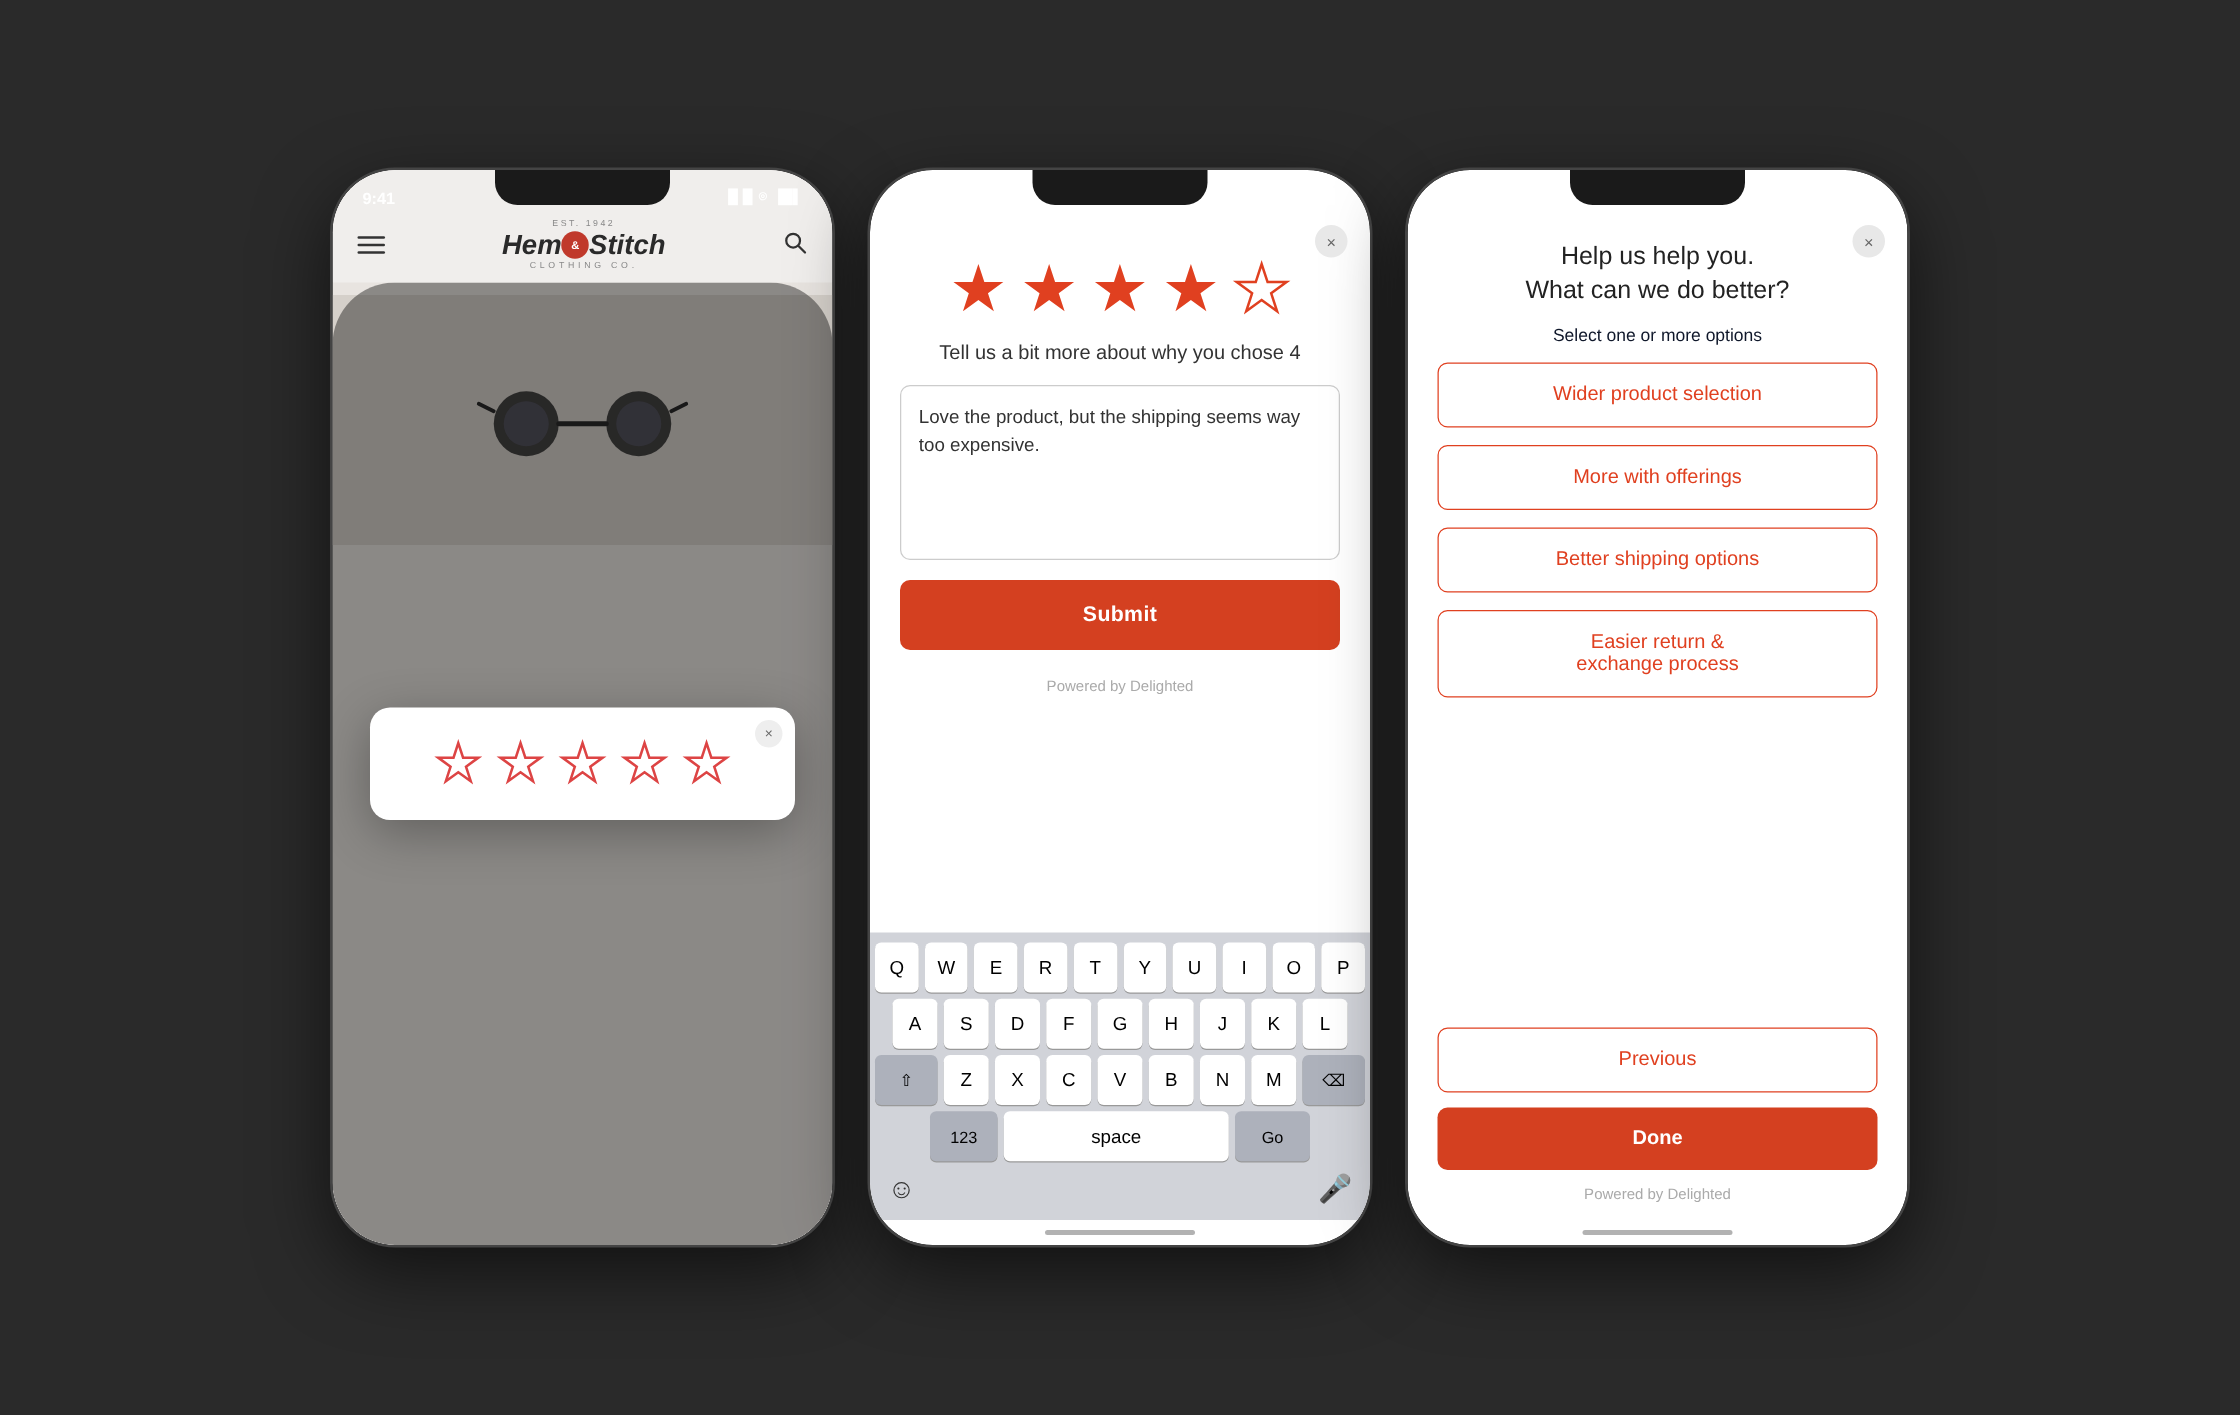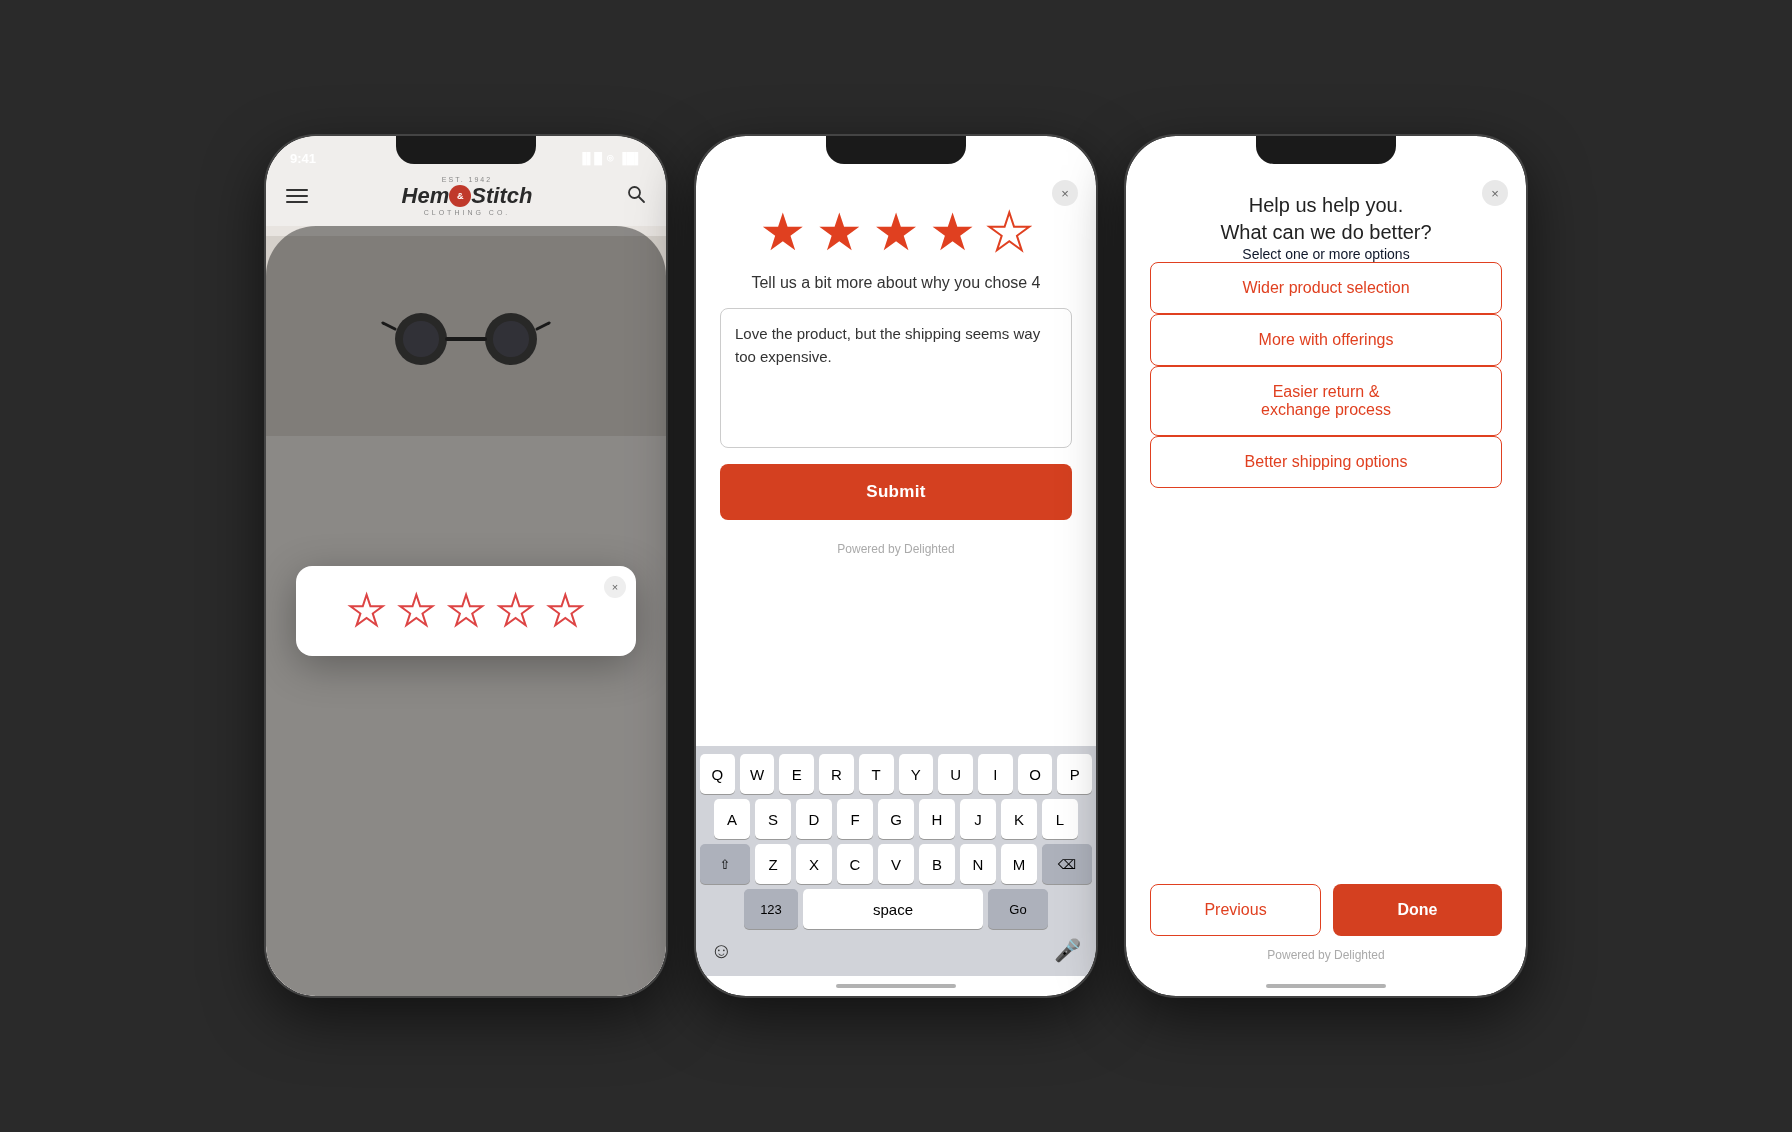--- a/index.html
+++ b/index.html
@@ -374,20 +374,21 @@
       display: flex; align-items: center; justify-content: center;
       font-size: 13px; color: #666; cursor: pointer;
       border: none; z-index: 10;
     }
 
     .p3-body {
       flex: 1;
       padding: 20px 24px 10px;
       display: flex;
       flex-direction: column;
+      gap: 14px;
       overflow-y: auto;
     }
 
     .p3-title {
       text-align: center;
       font-size: 20px;
       color: #222;
       line-height: 1.35;
       font-weight: 400;
     }
@@ -413,20 +414,21 @@
     .p3-footer {
       padding: 14px 24px;
       display: flex;
       flex-direction: column;
       gap: 12px;
     }
 
     .p3-buttons {
       display: flex;
       gap: 12px;
+      flex-direction: column;
     }
 
     .p3-prev-btn {
       flex: 1;
       border: 1.5px solid #e04020;
       border-radius: 8px;
       padding: 16px;
       background: #fff;
       color: #e04020;
       font-size: 16px;
@@ -645,24 +647,24 @@
 
         <p class="p3-subtitle">Select one or more options</p>
 
         <button class="p3-option">
           <span>Wider product selection</span>
         </button>
         <button class="p3-option">
           <span>More with offerings</span>
         </button>
         <button class="p3-option">
-          Easier return &amp;<br>exchange process
+          <span>Better shipping options</span>
         </button>
         <button class="p3-option">
-          <span>Better shipping options</span>
+          Easier return &amp;<br>exchange process
         </button>
       </div>
 
       <div class="p3-footer">
         <div class="p3-buttons">
           <button class="p3-prev-btn">Previous</button>
           <button class="p3-done-btn">Done</button>
         </div>
         <p class="p3-powered">Powered by Delighted</p>
       </div>

